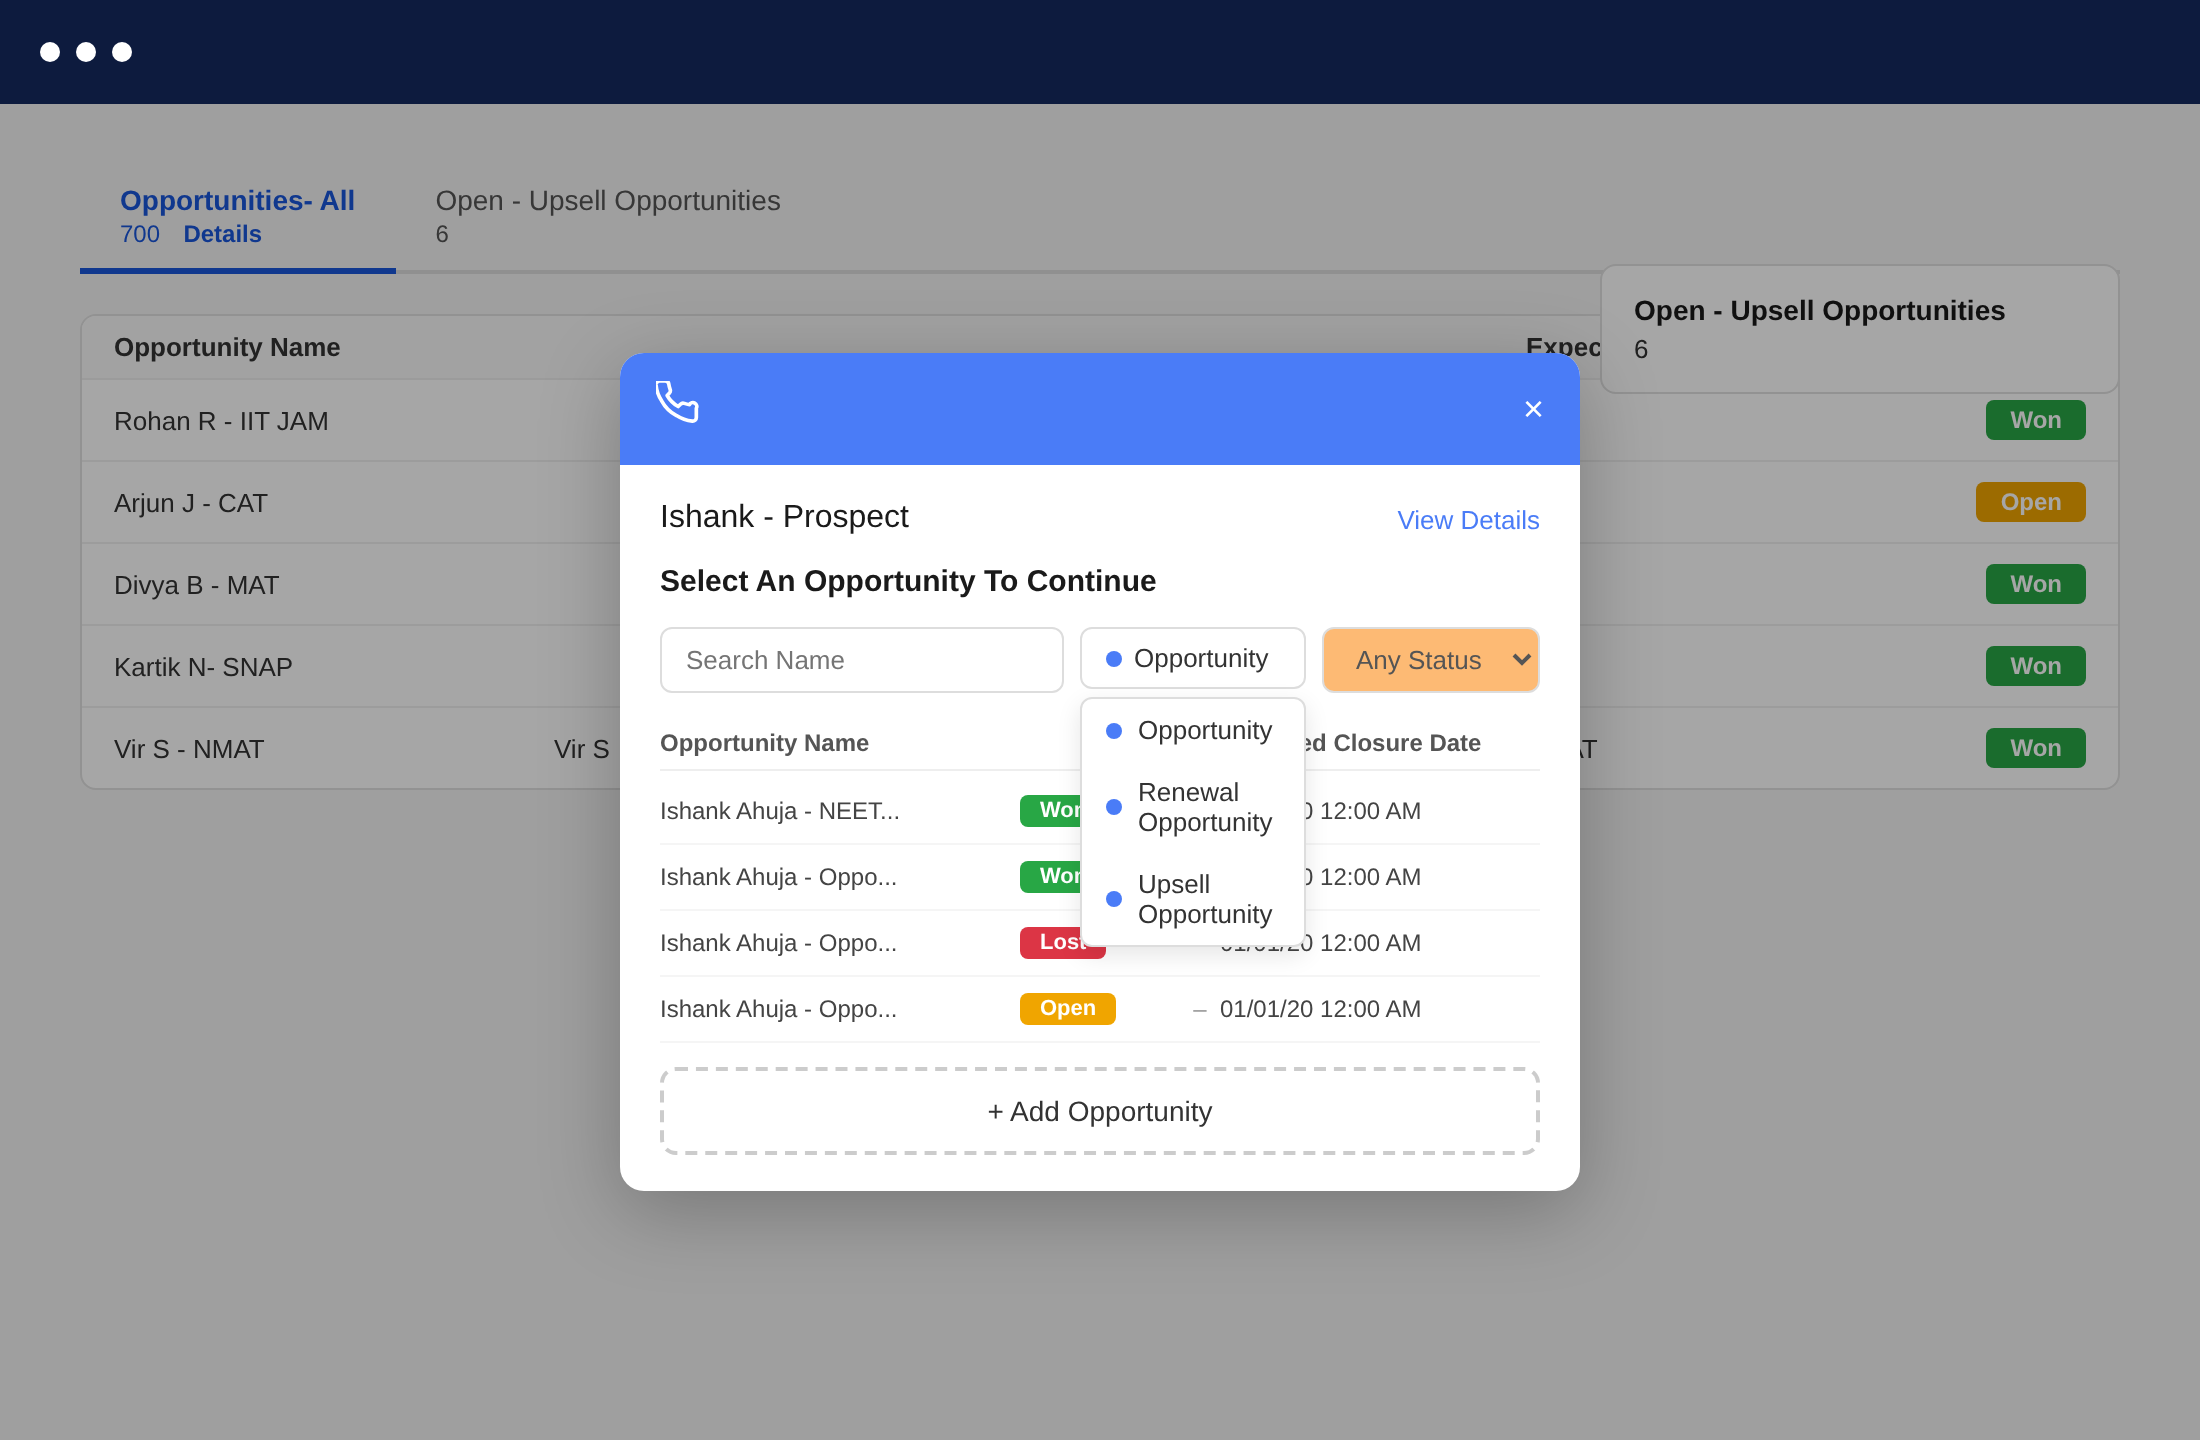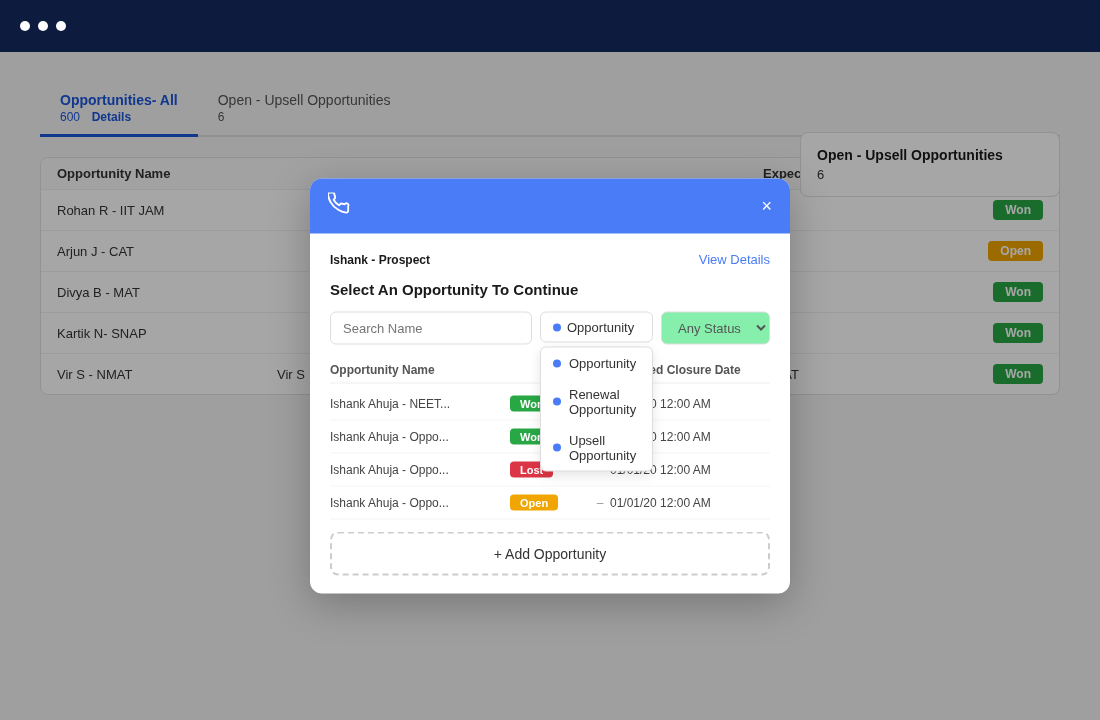--- a/index.html
+++ b/index.html
@@ -183,22 +183,22 @@
       padding: 18px 20px;
     }
 
     .modal-contact-row {
       display: flex;
       justify-content: space-between;
       align-items: center;
       margin-bottom: 14px;
     }
     .modal-contact-name {
-      font-weight: 700;
-      font-size: 12px;
+      font-weight: 400;
+      font-size: 16px;
       color: #1a1a1a;
     }
     .modal-view-details {
       color: #4a7cf7;
       font-size: 13px;
       cursor: pointer;
     }
 
     .modal-select-title {
       font-weight: 700;
@@ -242,21 +242,21 @@
       border-radius: 50%;
       background: #4a7cf7;
       flex-shrink: 0;
     }
     .modal-status-select {
       border: 1px solid #ddd;
       border-radius: 6px;
       padding: 7px 12px;
       font-size: 13px;
       color: #555;
-      background: #86efac;
+      background: #fdba74;
       cursor: pointer;
     }
 
     
     .dropdown-menu {
       position: absolute;
       top: 100%;
       left: 0;
       right: 0;
       background: #fff;
@@ -351,21 +351,21 @@
   <div class="top-bar-dot"></div>
   <div class="top-bar-dot"></div>
 </div>
 
 <div class="main-content">
 
   <div class="tabs-bar">
     <div class="tab active">
       <span>Opportunities- All</span>
       <br>
-      <span style="color:#1a56db;font-size:12px;font-weight:400;">600</span>
+      <span style="color:#1a56db;font-size:12px;font-weight:400;">700</span>
       &nbsp;
       <span style="color:#1a56db;font-size:12px;">Details</span>
     </div>
     <div class="tab">
       <span>Open - Upsell Opportunities</span>
       <br>
       <span style="color:#555;font-size:12px;">6</span>
     </div>
   </div>
 

